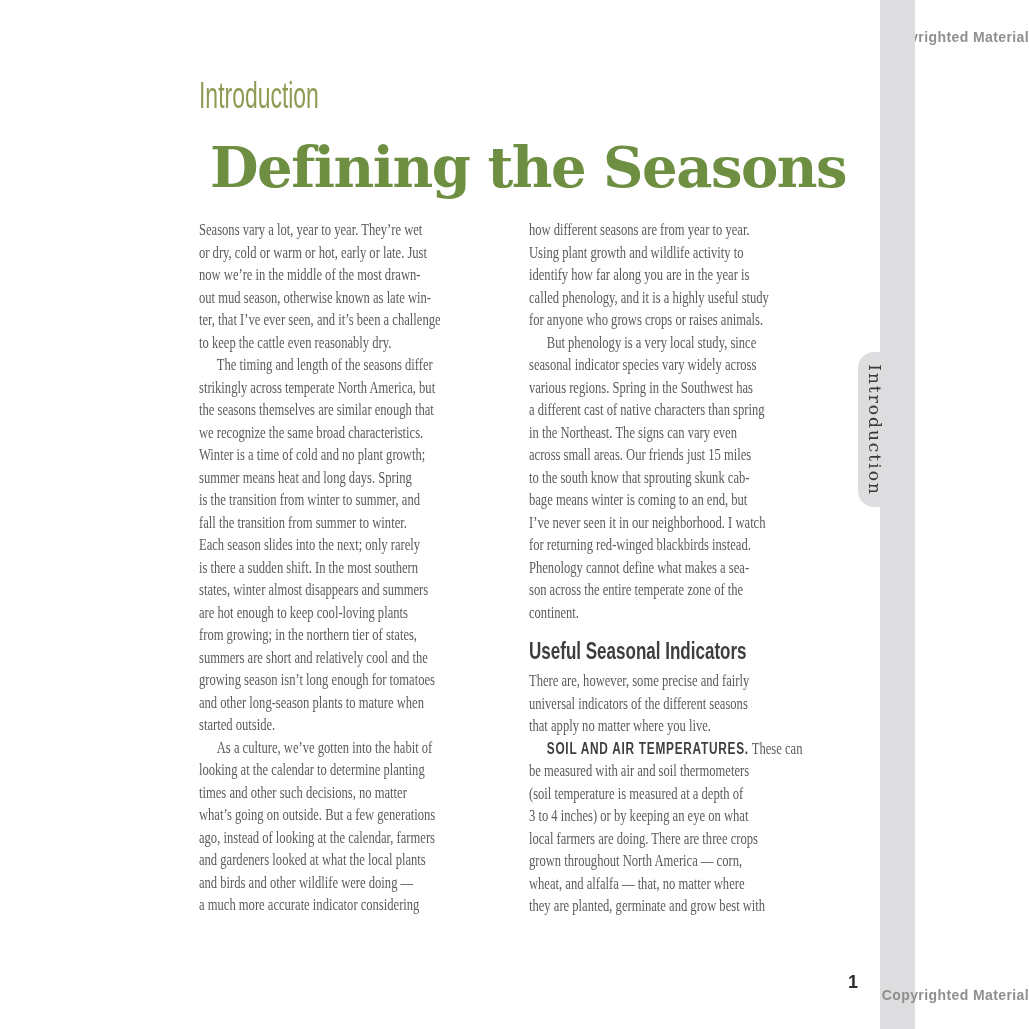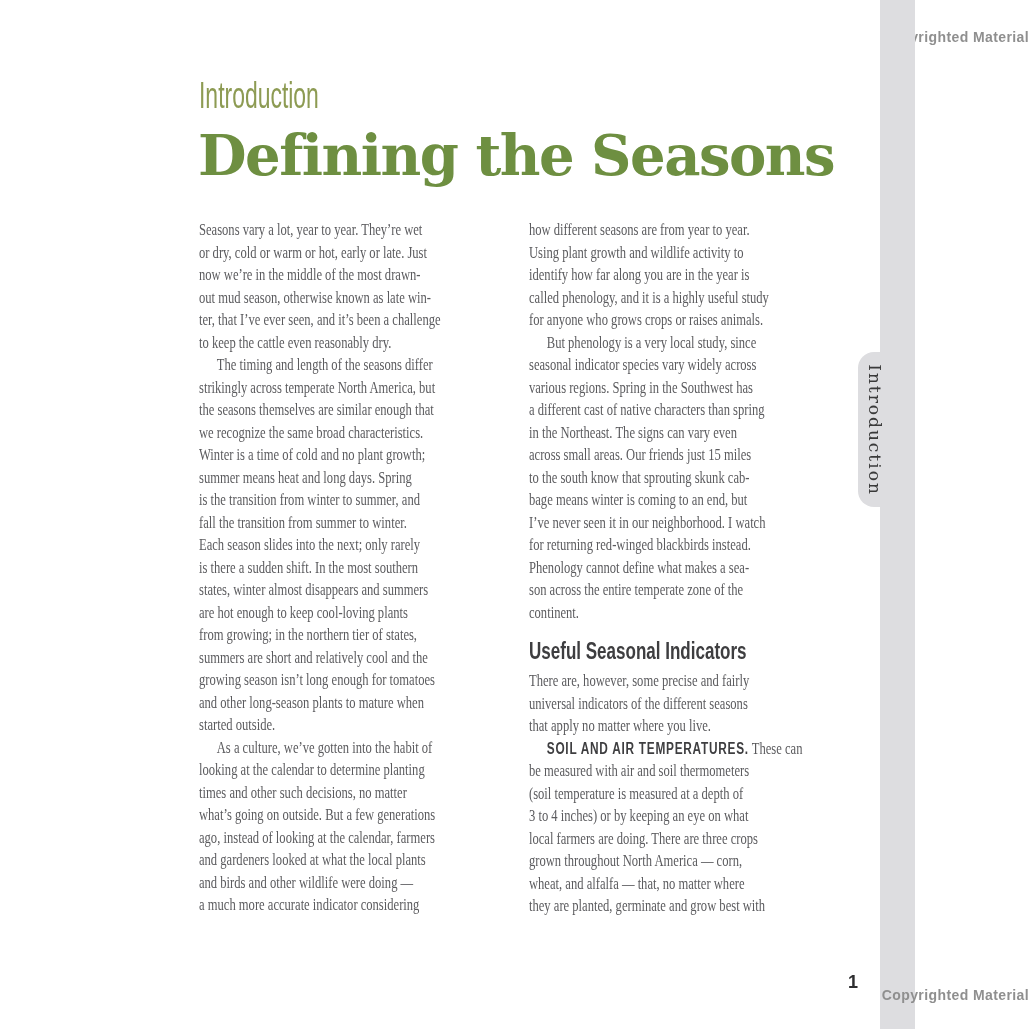--- a/index.html
+++ b/index.html
@@ -42,21 +42,21 @@
     line-height: 1.1;
     color: #8d9b53;
     transform: scaleX(0.62);
     transform-origin: 0 0;
     white-space: nowrap;
   }
   .title {
     position: absolute;
     left: 197px;
     top: 121px;
-    margin: 1px;
+    margin: 13px;
     font-family: "DejaVu Serif", serif;
     font-weight: bold;
     font-size: 56px;
     line-height: 1.2;
     letter-spacing: -1.5px;
     color: #6e8f41;
     white-space: nowrap;
   }
 
   .col {

